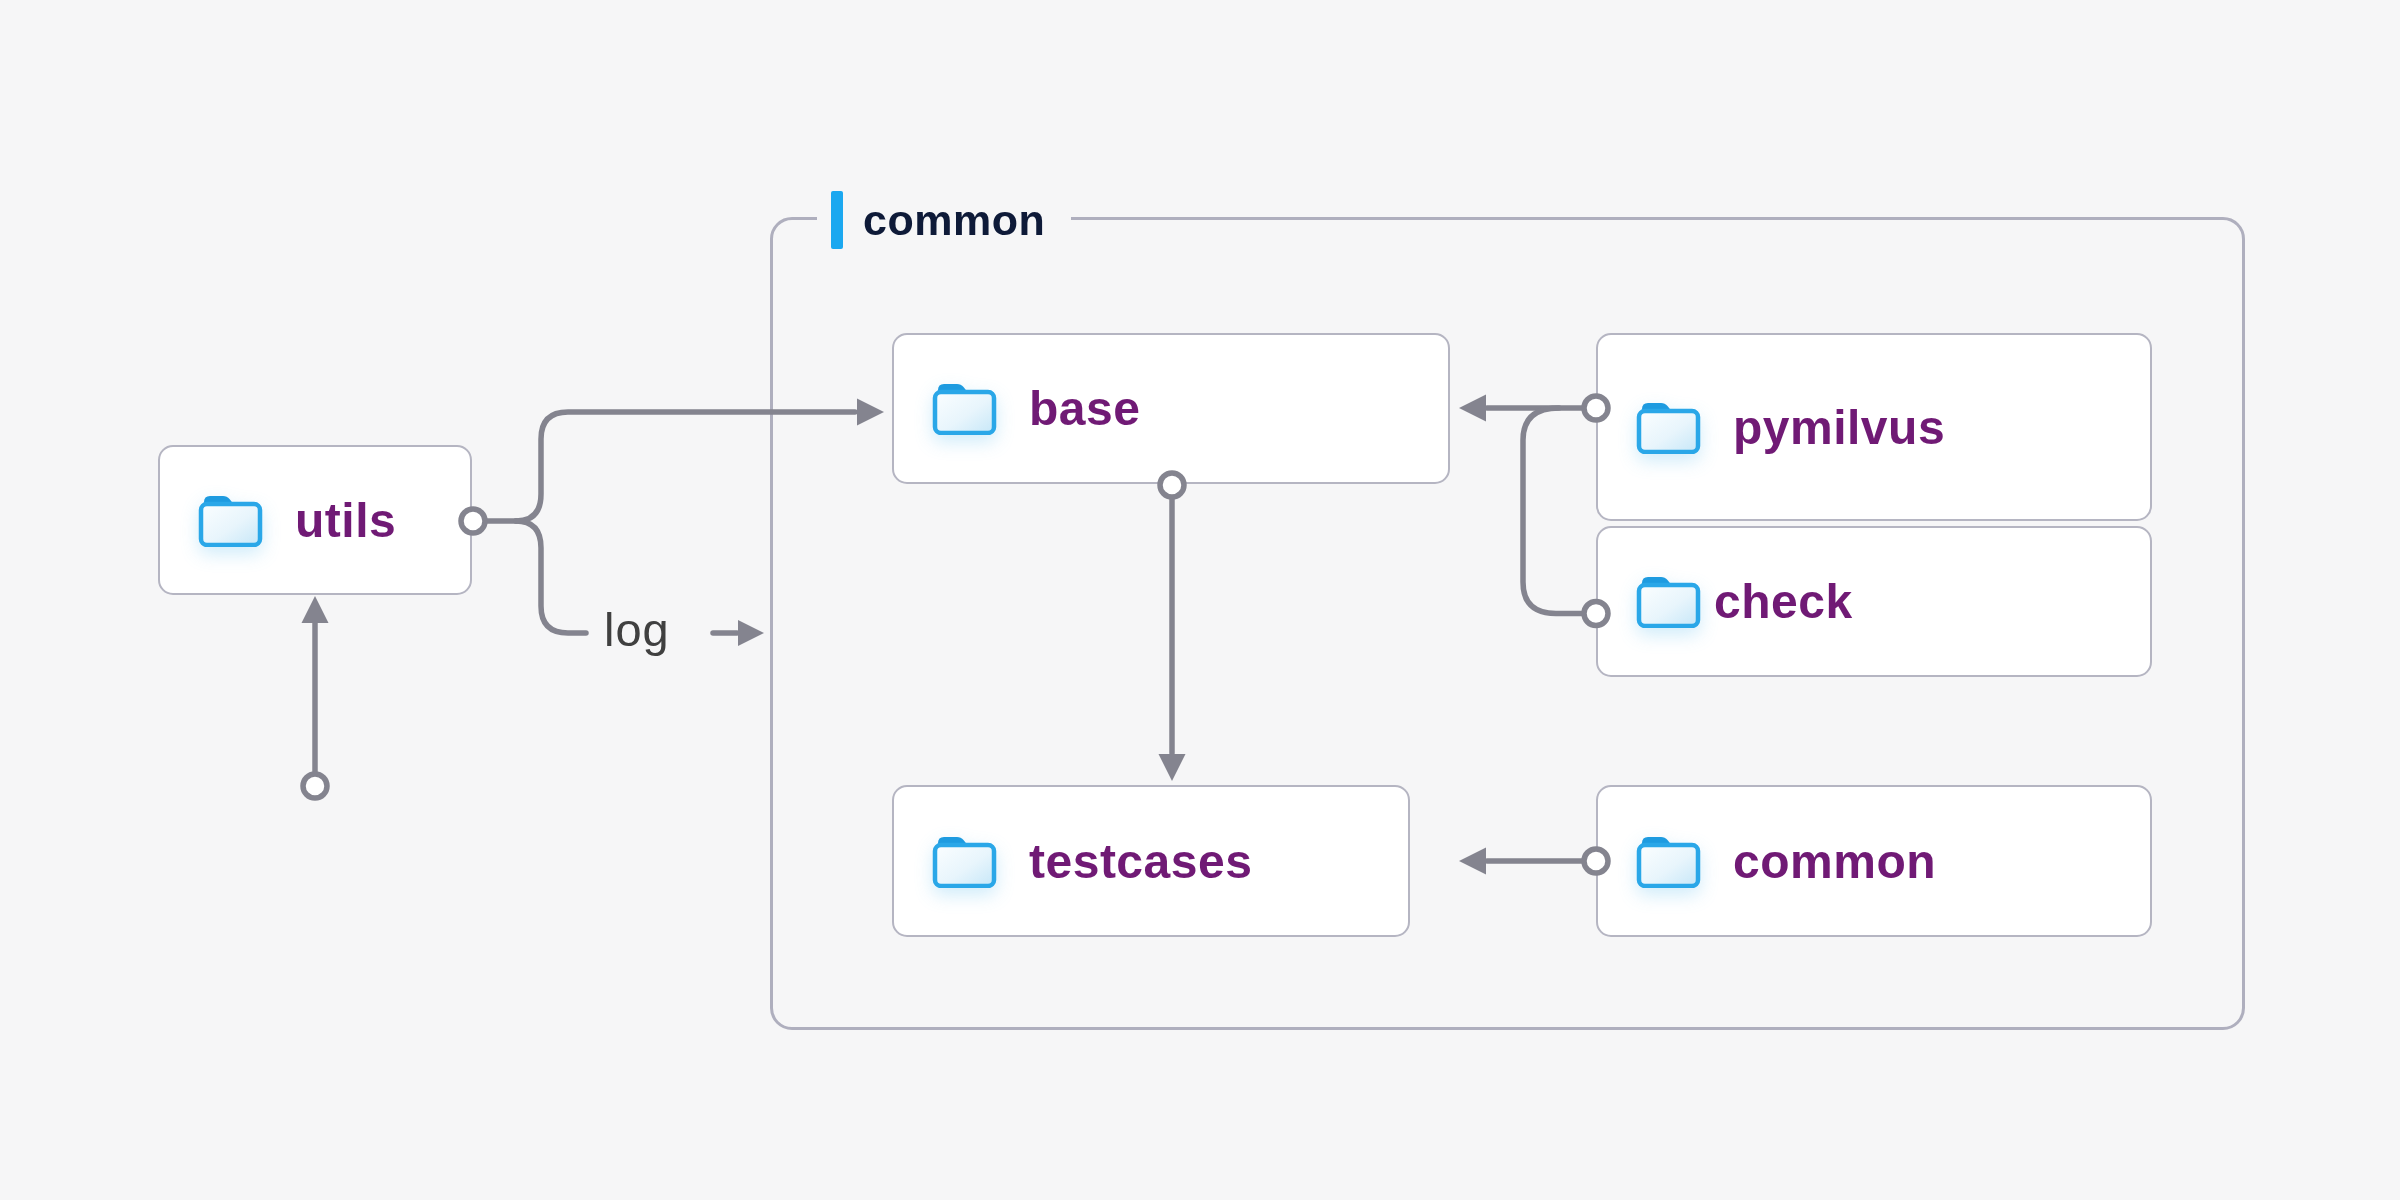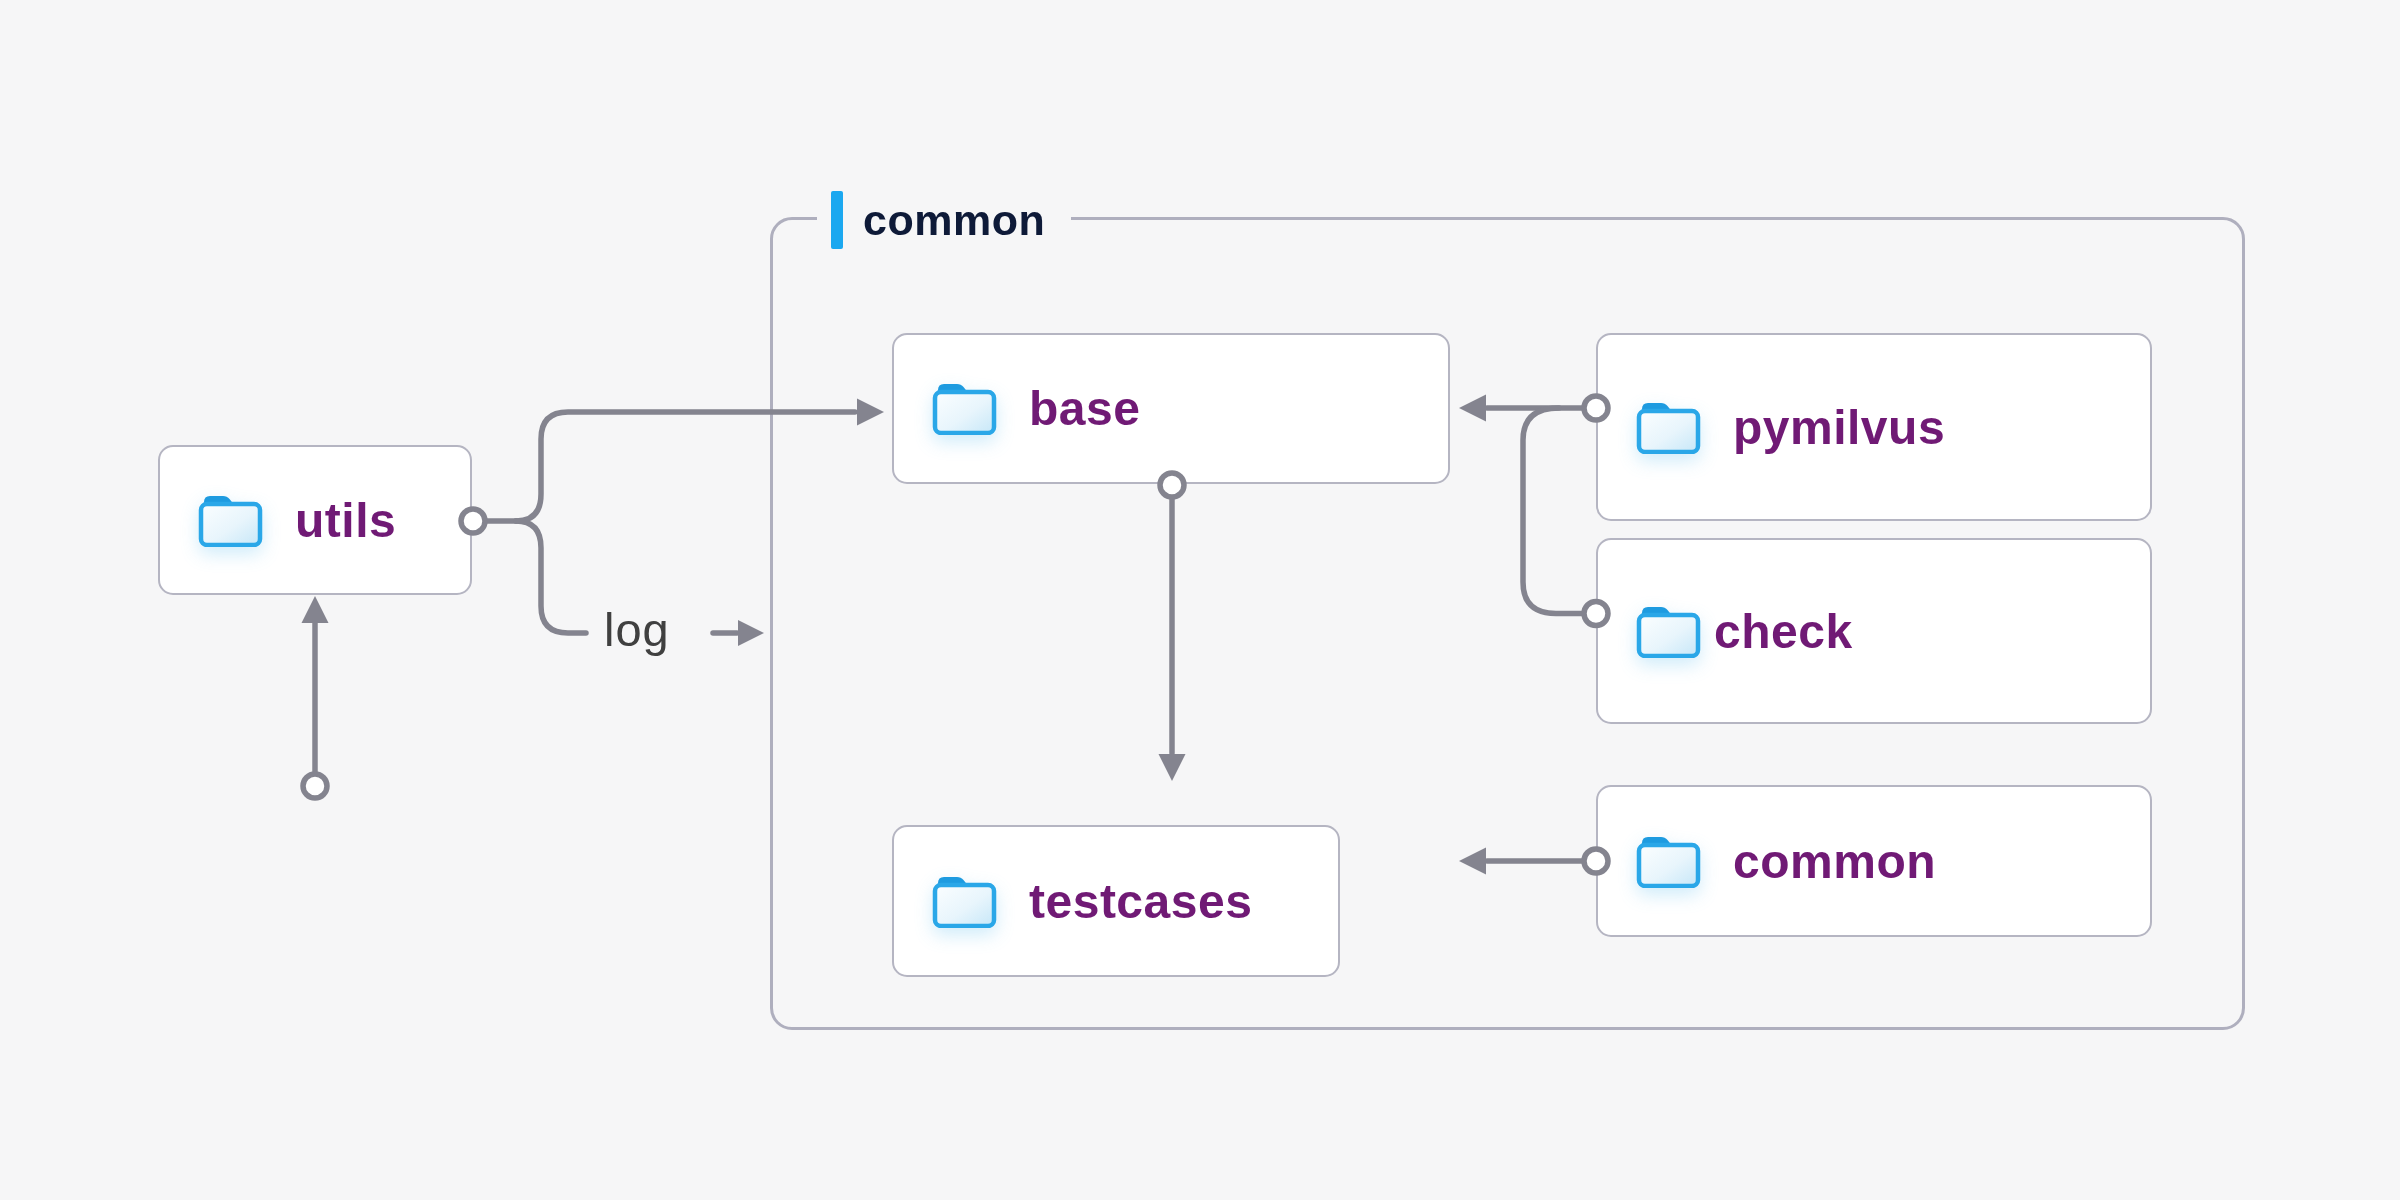--- a/index.html
+++ b/index.html
@@ -70,22 +70,22 @@
     font-weight: 700;
     color: #701a75;
     letter-spacing: 0.5px;
     white-space: nowrap;
   }
 
   #node-utils     { left: 158px;  top: 445px; width: 314px; height: 150px; }
   #node-config    { left: 158px;  top: 785px; width: 315px; height: 150px; }
   #node-base      { left: 892px;  top: 333px; width: 558px; height: 151px; }
   #node-pymilvus  { left: 1596px; top: 333px; width: 556px; height: 188px; align-items: center; }
-  #node-check     { left: 1596px; top: 538px; width: 556px; height: 186px; gap: 13px; }
-  #node-testcases { left: 892px;  top: 785px; width: 448px; height: 152px; margin-top: 40px; }
+  #node-check     { left: 1596px; top: 526px; width: 556px; height: 151px; gap: 13px; }
+  #node-testcases { left: 892px;  top: 785px; width: 518px; height: 152px; }
   #node-common    { left: 1596px; top: 785px; width: 556px; height: 152px; }
 
   
   .wires {
     position: absolute;
     left: 0; top: 0;
     pointer-events: none;
   }
 
   

